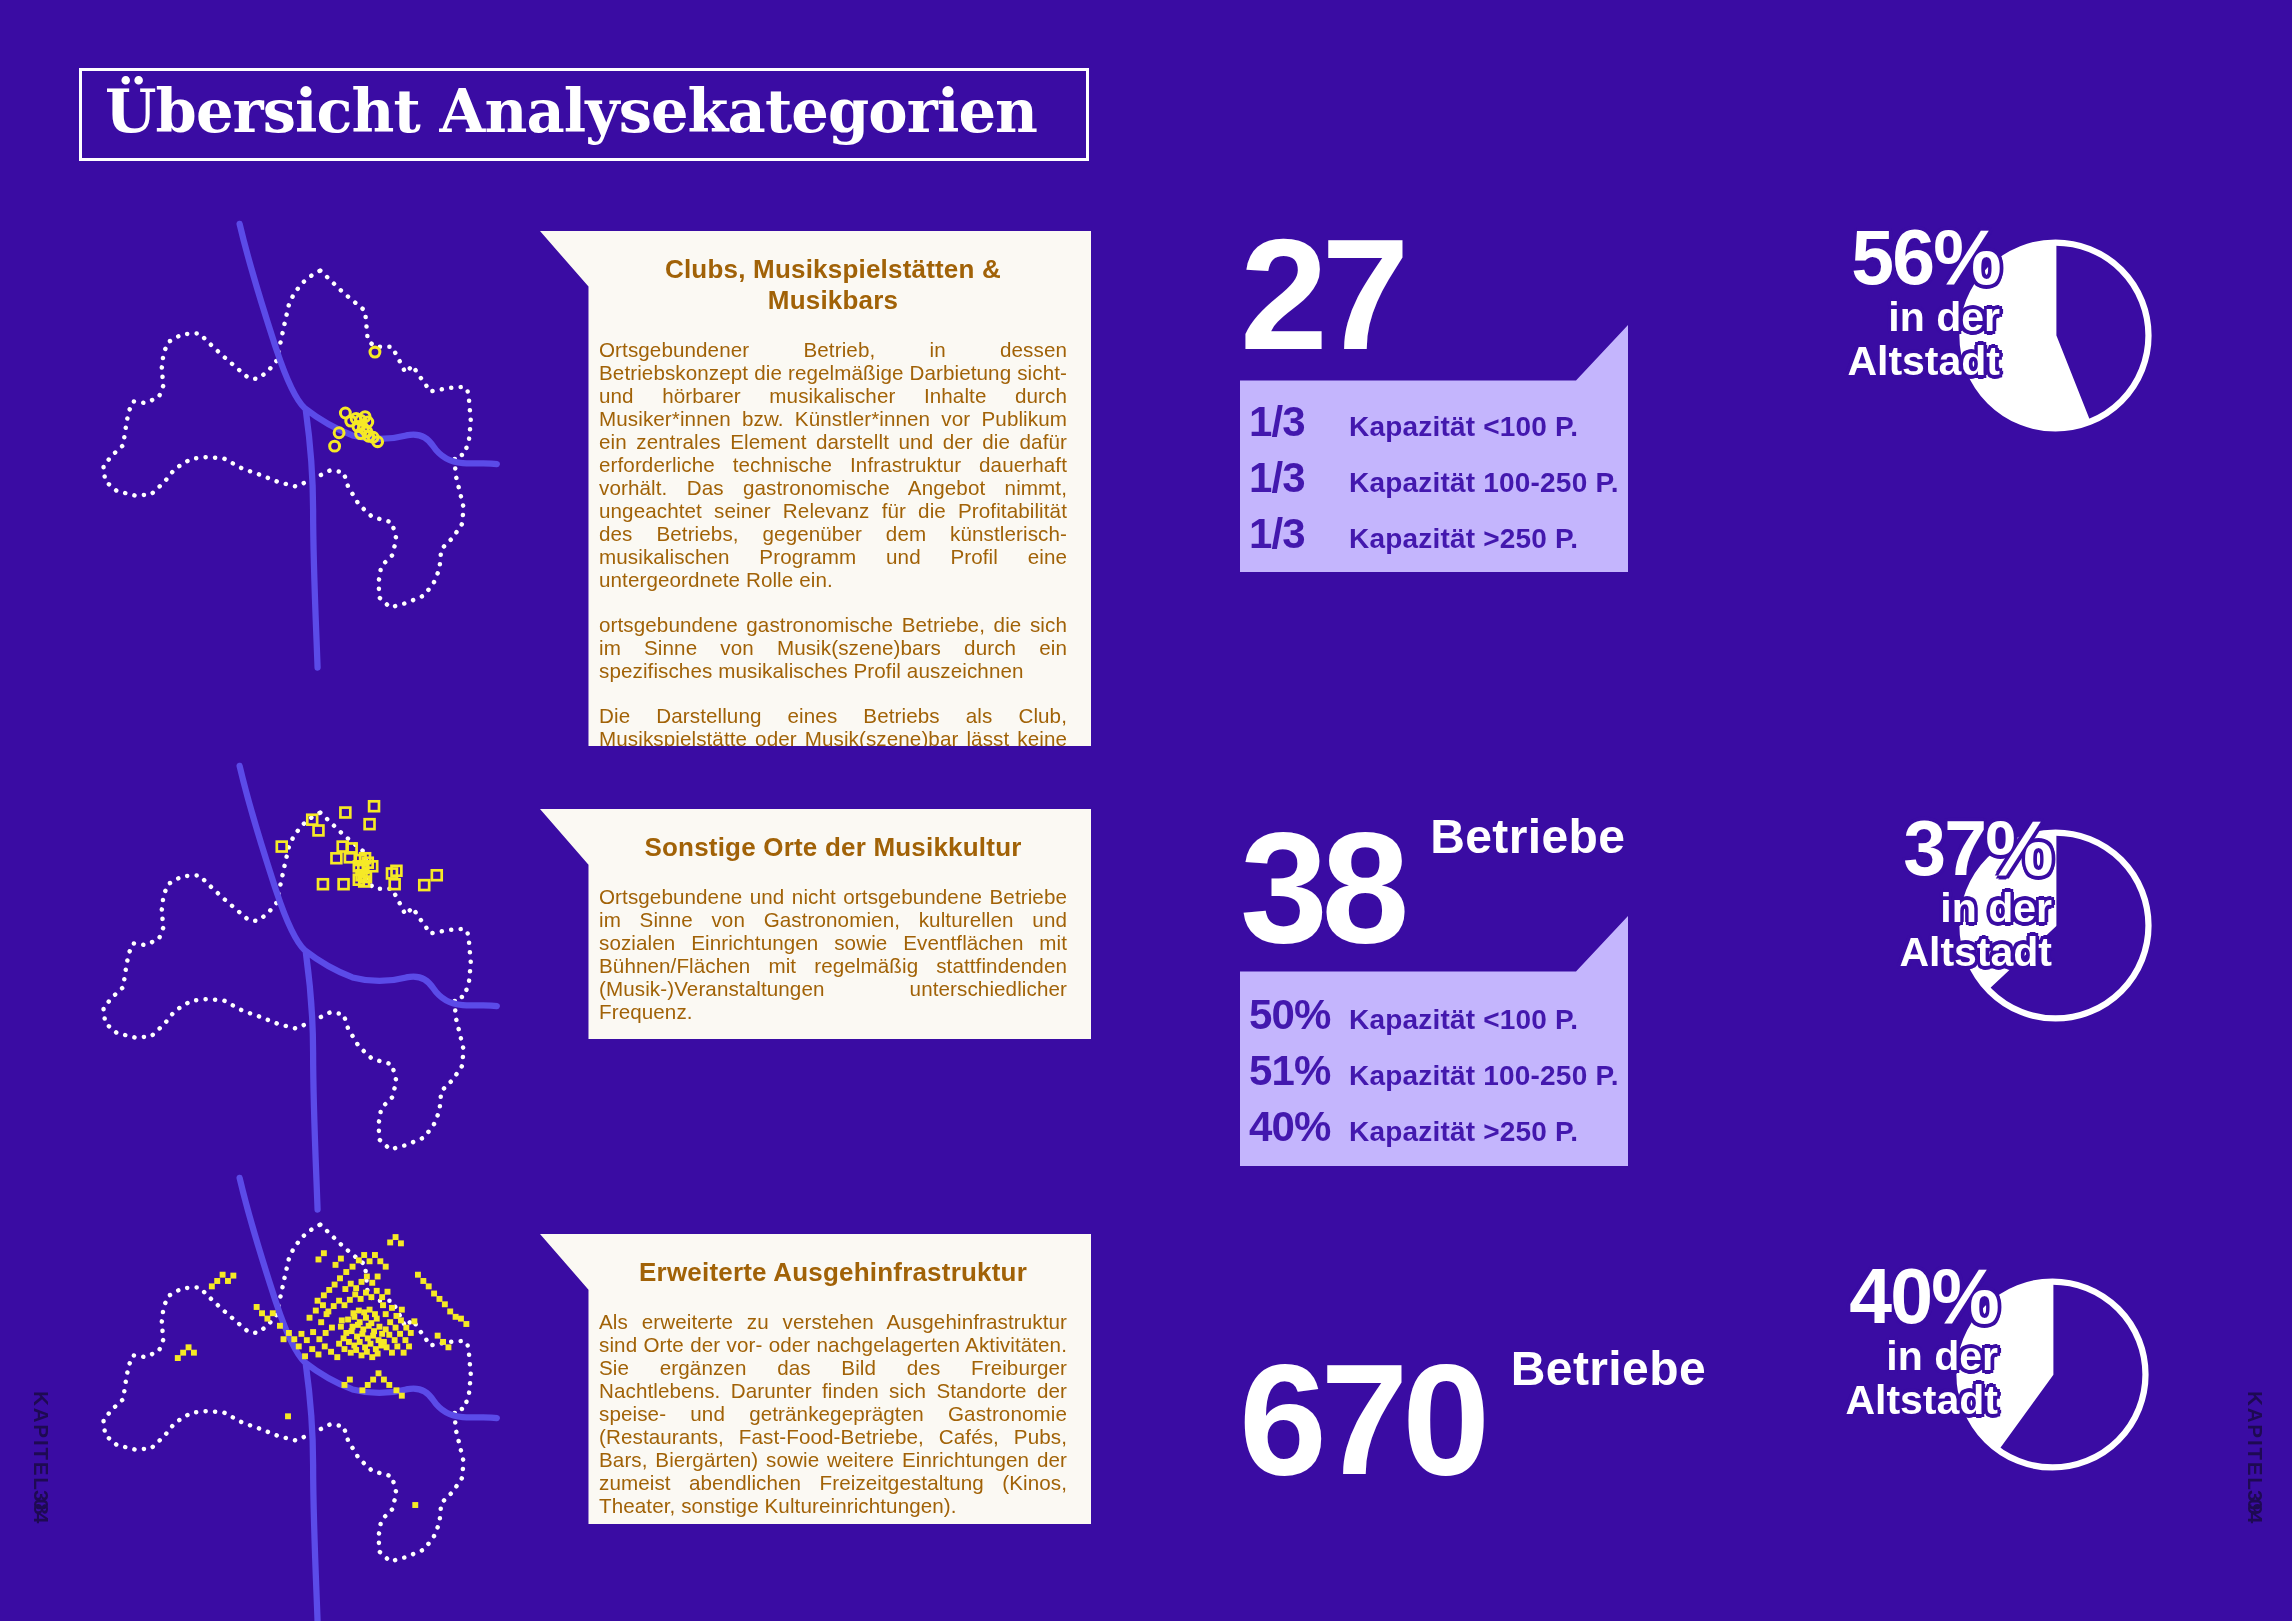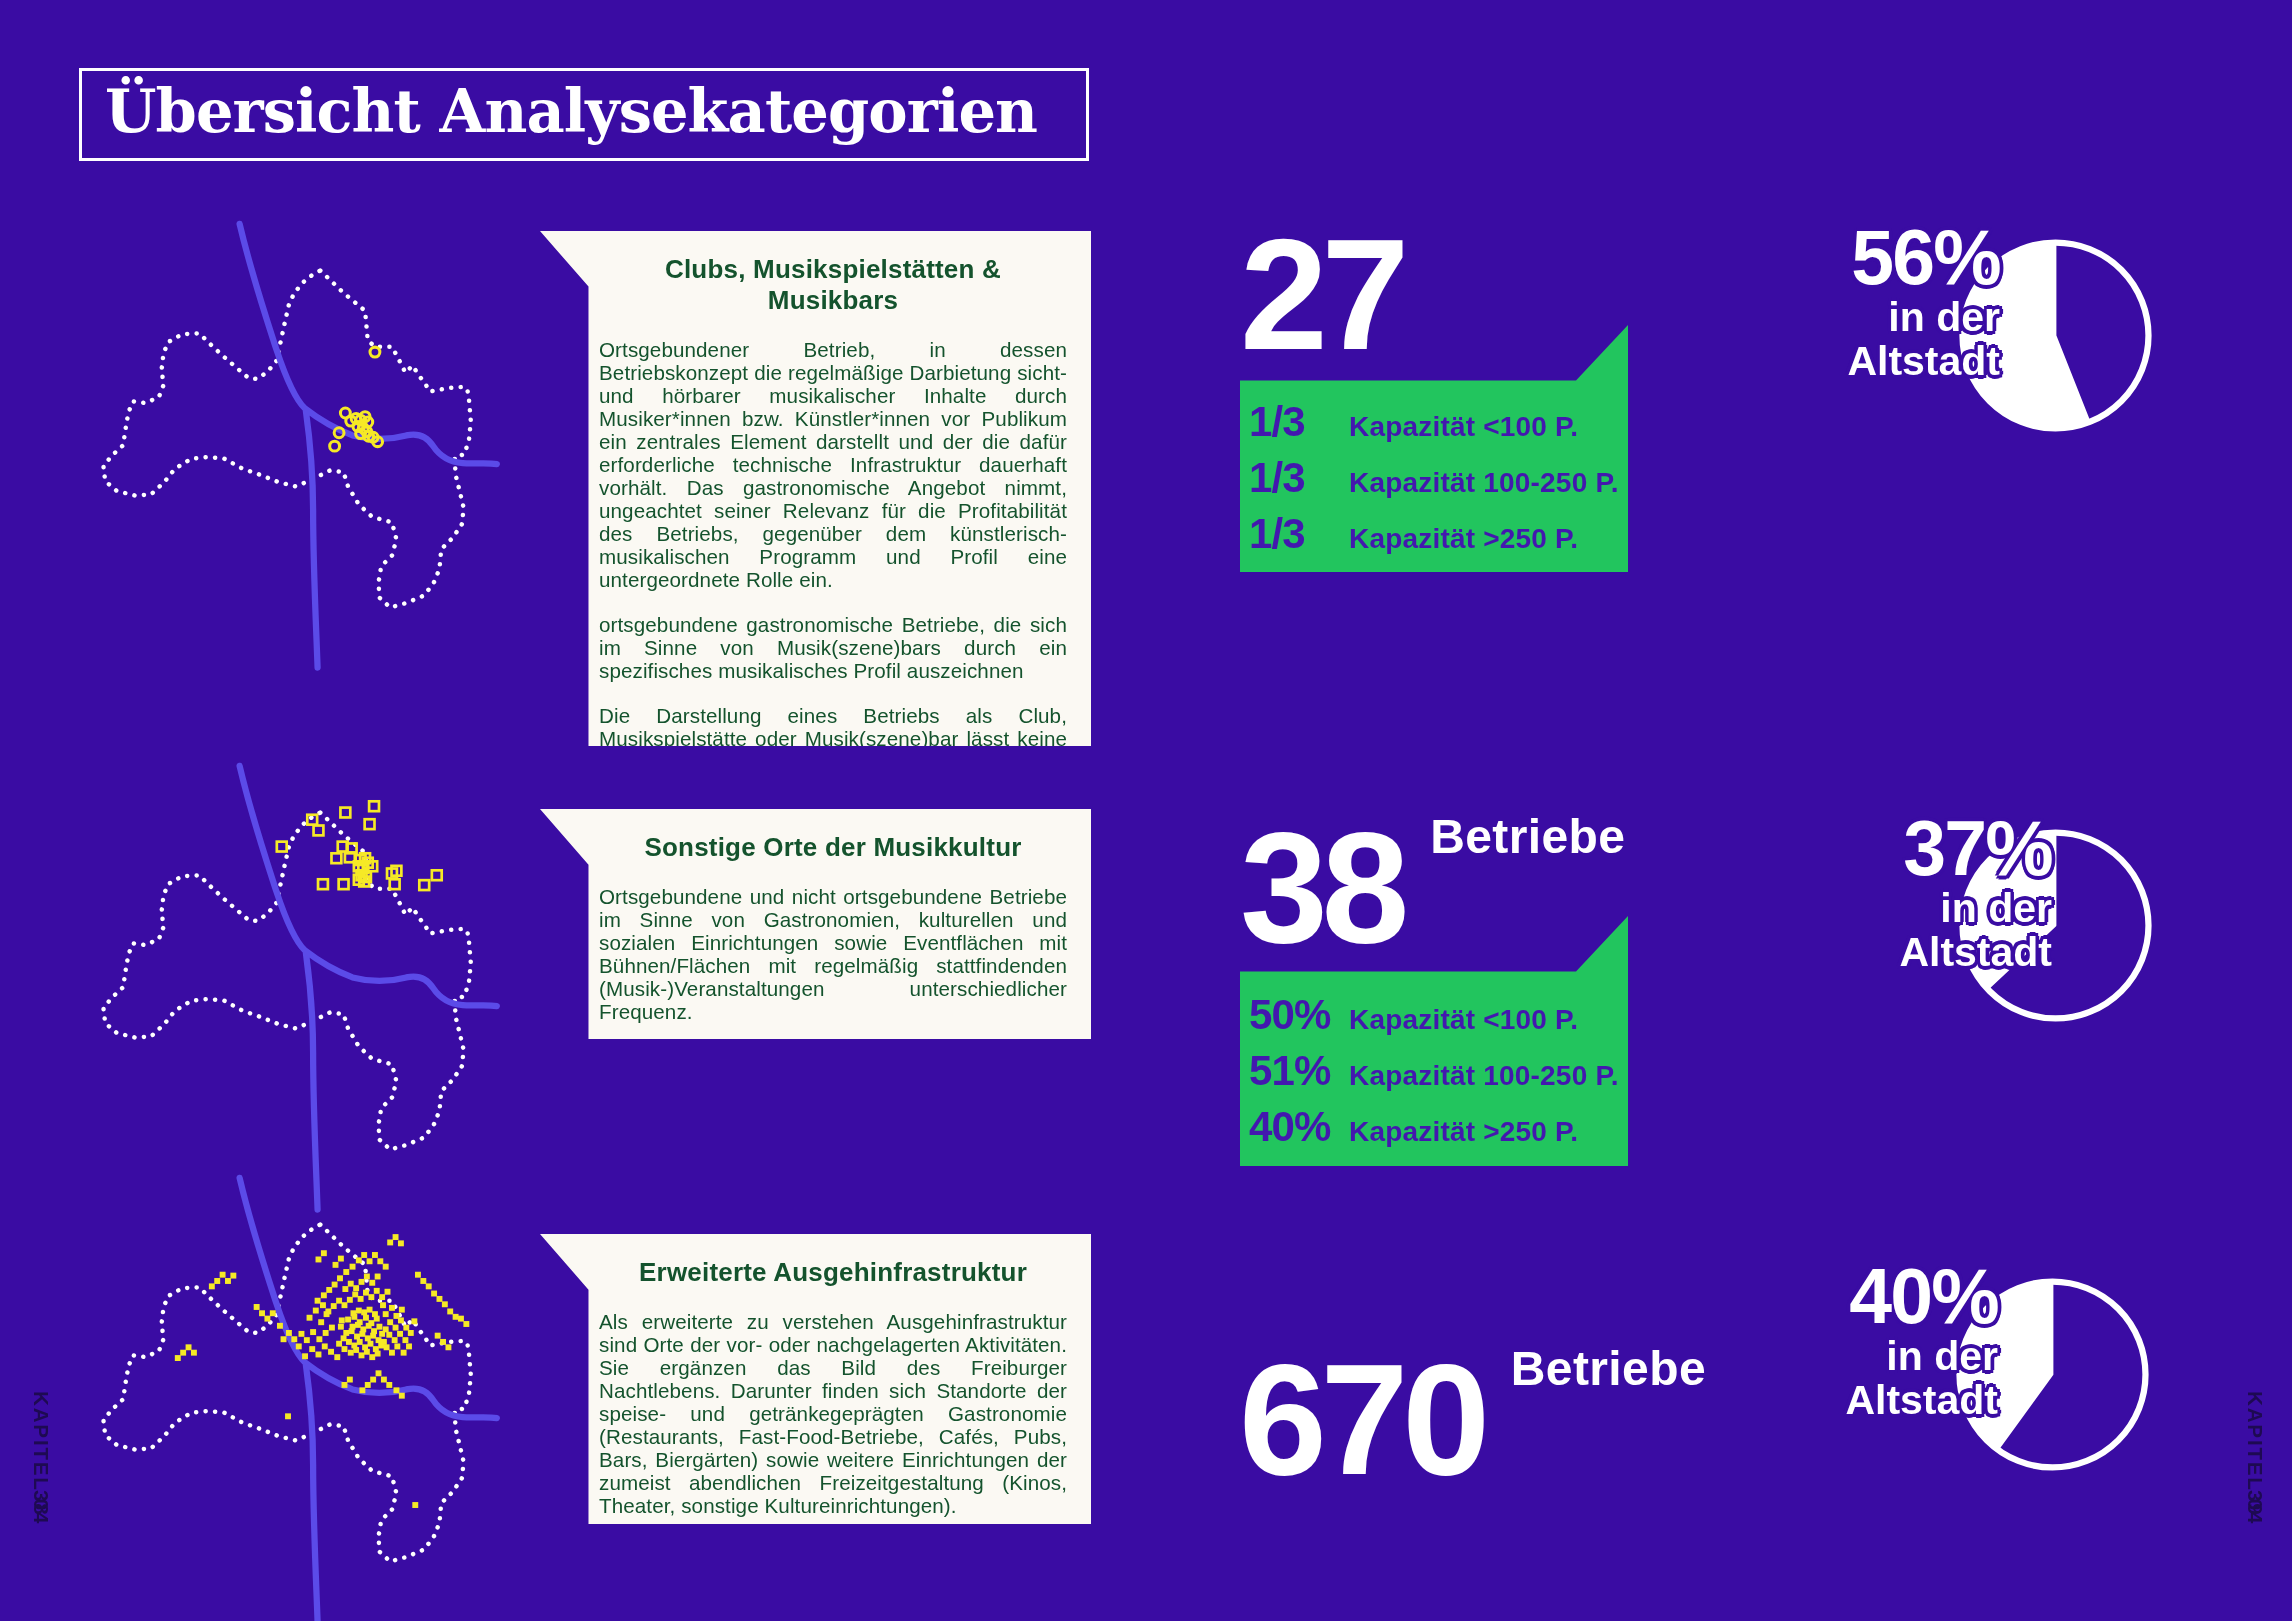--- a/index.html
+++ b/index.html
@@ -18,40 +18,40 @@
     margin:0 0 5.4px 23px;
     font-family:"DejaVu Serif", serif;font-weight:bold;
     font-size:59px;letter-spacing:-0.9px;color:#FFFFFF;white-space:nowrap;text-align:right;
   }
   
   svg.map{position:absolute;left:81px;width:466px;height:466px;overflow:visible;}
   #map-0{top:206px}#map-1{top:748px}#map-2{top:1160px}
   
   .textbox{
     position:absolute;left:540px;width:551px;box-sizing:border-box;
-    background:#FBF9F3;color:#14532d;
+    background:#FBF9F3;color:#a16207;
     padding:23px 24px 16px 59px;
   }
   .tb-0{top:231px;height:515px;clip-path:polygon(0 0,100% 0,100% 100%,8.8% 100%,8.8% 10.8%);}
   .tb-1{top:809px;height:230px;clip-path:polygon(0 0,100% 0,100% 100%,8.8% 100%,8.8% 24.2%);}
   .tb-2{top:1234px;height:290px;clip-path:polygon(0 0,100% 0,100% 100%,8.8% 100%,8.8% 19.2%);}
   .textbox h2{margin:0 0 21.5px 0;font-size:26px;font-weight:bold;text-align:center;letter-spacing:0.2px;}
   .textbox p{margin:0 0 22.4px 0;font-size:20.6px;line-height:23px;text-align:justify;letter-spacing:0.1px;}
   .textbox p:last-child{margin-bottom:0;}
   
   .count{position:absolute;display:flex;align-items:flex-start;color:#FFFFFF;font-weight:bold;}
   .count .num{font-size:158px;line-height:1.0;letter-spacing:-6.3px;}
   .count .lbl{font-size:48px;line-height:1;margin:5px 0 0 27px;letter-spacing:0.4px;}
   .c-0{left:1240px;top:215px;flex-direction:column;}
   .c-1{left:1240px;top:808px;}
   .c-2{left:1239px;top:1340px;}
   
   .statbox{
     position:absolute;left:1240px;width:388px;box-sizing:border-box;
-    background:#22c55e;color:#4318AE;
+    background:#c4b5fd;color:#4318AE;
   }
   .sb-0{top:325px;height:247px;clip-path:polygon(0 22.5%,86.6% 22.5%,100% 0,100% 100%,0 100%);padding:73px 0 0 9px;}
   .sb-1{top:916px;height:250px;clip-path:polygon(0 22.2%,86.6% 22.2%,100% 0,100% 100%,0 100%);padding:75px 0 0 9px;}
   .stat-row{display:flex;align-items:baseline;height:56px;}
   .stat-row .val{flex:0 0 100px;font-size:42px;font-weight:bold;letter-spacing:-0.9px;}
   .stat-row .lbl{font-size:28px;font-weight:bold;letter-spacing:0.2px;}
   
   svg.pie{position:absolute;width:211px;height:211px;}
   #pie-0{left:1950px;top:230px}#pie-1{left:1950px;top:820px}#pie-2{left:1947px;top:1269px}
   .pie-label{

